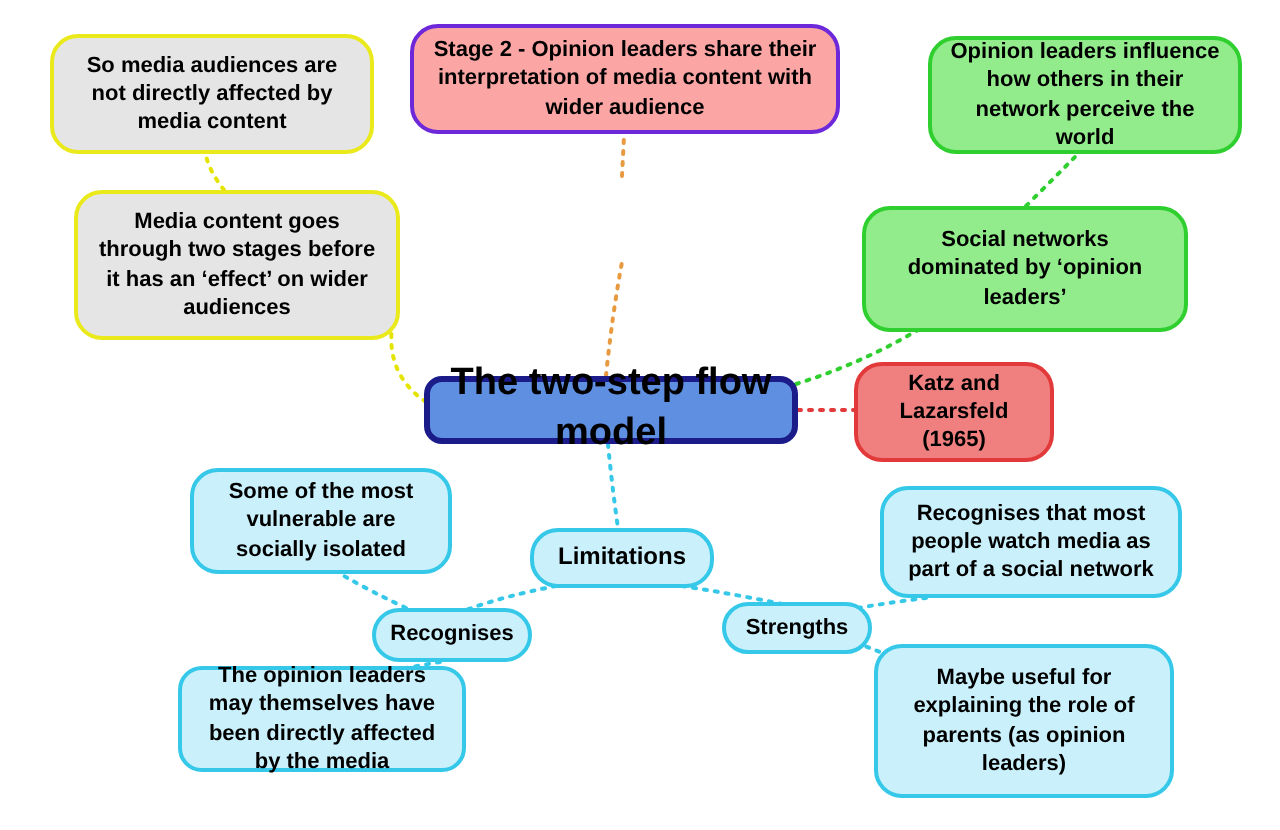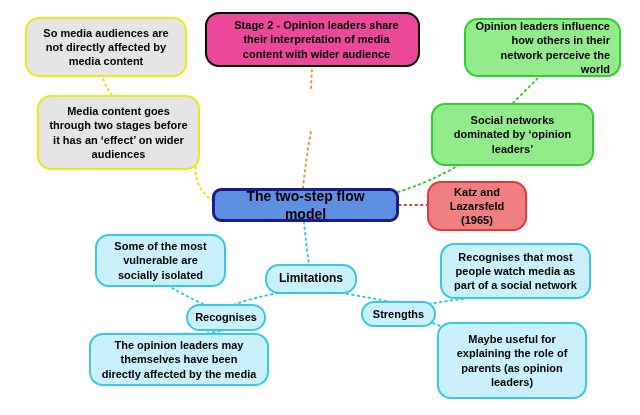--- a/index.html
+++ b/index.html
@@ -22,44 +22,44 @@
     text-align: center;
     font-weight: bold;
     font-size: 11px;
     line-height: 1.3;
     color: #000;
     border-radius: 14px;
     padding: 4px 9px;
     cursor: default;
   }
   .yellow { background: #e5e5e5; border: 2px solid #E9E91C; }
-  .orange { background: #ec4899; border: 2px solid #000000; padding-left: 17px; }
+  .orange { background: #fca5a5; border: 2px solid #6d28d9; }
   .green  { background: #93EC8C; border: 2px solid #2FCF2F; }
   .red    { background: #F08080; border: 2px solid #E23A3A; }
   .cyan   { background: #CAF1FB; border: 2px solid #35C8E8; }
   .blue   {
     background: #5E8FE0;
     border: 3px solid #1B1B8A;
     border-radius: 9px;
-    font-size: 14px;
+    font-size: 19px;
   }
   #n-so-media         { left: 25px;  top: 17px;  width: 162px; height: 60px; }
   #n-media-content    { left: 37px;  top: 95px;  width: 163px; height: 75px; }
   #n-stage2           { left: 205px; top: 12px;  width: 215px; height: 55px; }
   #n-stage1           { left: 227px; top: 88px;  width: 169px; height: 42px; }
-  #n-opinion-influence{ left: 464px; top: 18px;  width: 157px; height: 59px; text-align: right; }
+  #n-opinion-influence{ left: 464px; top: 18px;  width: 157px; height: 59px; }
   #n-social-networks  { left: 431px; top: 103px; width: 163px; height: 63px; }
   #n-center           { left: 212px; top: 188px; width: 187px; height: 34px; }
   #n-katz             { left: 427px; top: 181px; width: 100px; height: 50px; }
   #n-vulnerable       { left: 95px;  top: 234px; width: 131px; height: 53px; }
   #n-evaluations      { left: 265px; top: 264px; width: 92px;  height: 30px; font-size: 12px; }
   #n-recognises       { left: 440px; top: 243px; width: 151px; height: 56px; }
   #n-limitations      { left: 186px; top: 304px; width: 80px;  height: 27px; }
   #n-strengths        { left: 361px; top: 301px; width: 75px;  height: 26px; }
-  #n-opinion-affected { left: 89px;  top: 333px; width: 180px; height: 53px; }
+  #n-opinion-affected { left: 89px;  top: 333px; width: 144px; height: 53px; border-radius: 12px; }
   #n-maybe-useful     { left: 437px; top: 322px; width: 150px; height: 77px; }
 </style>
 </head>
 <body>
 
 <div class="canvas">
 
   <svg class="links" viewBox="0 0 640 415" xmlns="http://www.w3.org/2000/svg">
     <path d="M 213 201 Q 188 184 199 150" stroke="#E4E400"></path>
     <path d="M 112 95 Q 105 86 103 78" stroke="#E4E400"></path>

